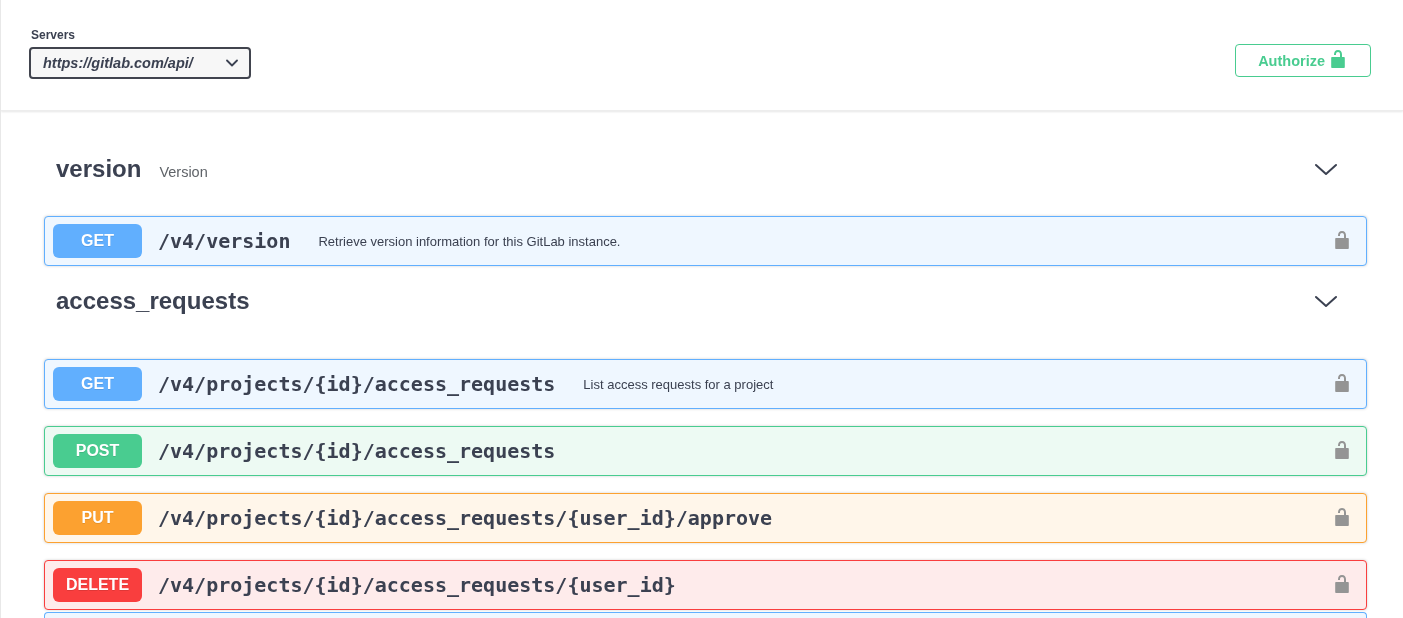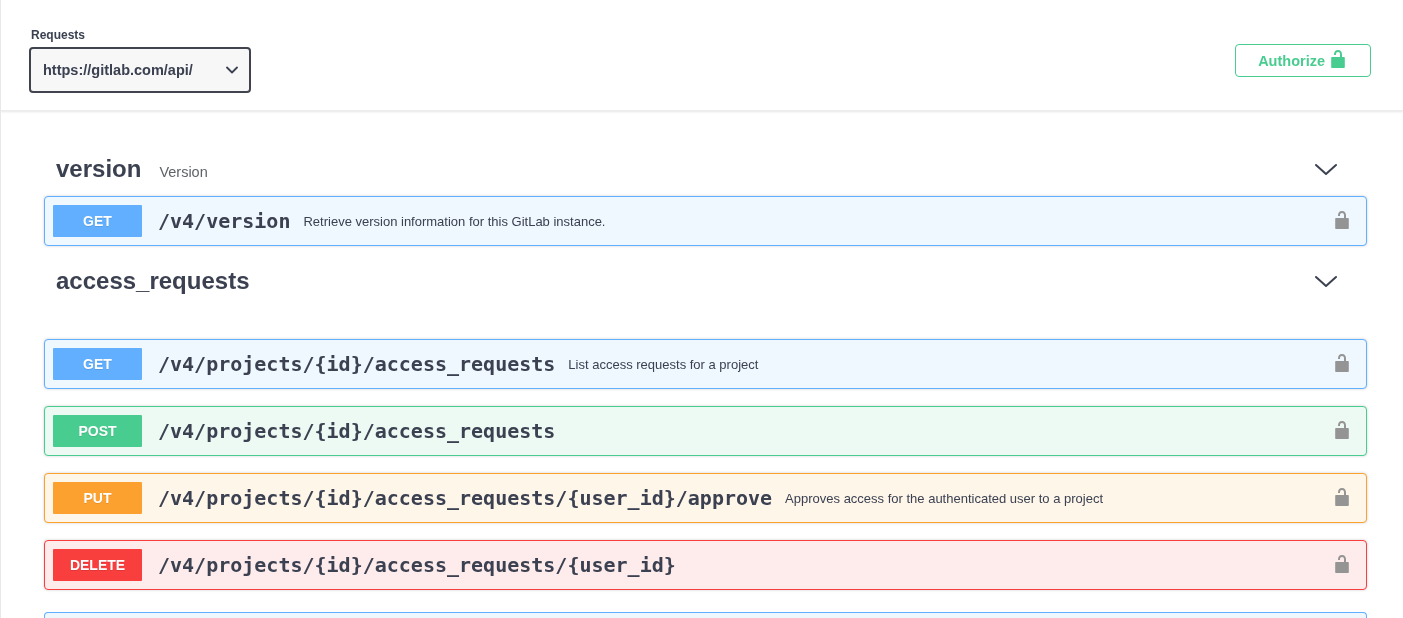--- a/index.html
+++ b/index.html
@@ -25,28 +25,29 @@
     background: #fff;
   }
   .servers-label {
     display: block;
     font-size: 12px;
     font-weight: 700;
     color: #3b4151;
     margin: 4px 0 5px 2px;
   }
   .servers-select {
-    width: 222px; height: 46px;
+    width: 222px; height: 32px;
     border: 2px solid #41444e;
     border-radius: 4px;
     background: #f7f7f7;
     display: flex; align-items: center;
     padding: 0 11px 0 12px;
     font-weight: 700; font-size: 14.5px; color: #3b4151;
     cursor: pointer;
+    font-style: italic;
   }
   .servers-select .caret { margin-left: auto; display: flex; }
 
   .authorize-btn {
     margin-top: 20px;
     height: 33px;
     display: flex; align-items: center; gap: 3px;
     padding: 0 22px;
     border: 1.5px solid var(--accent);
     border-radius: 4px;
@@ -70,53 +71,53 @@
     font-size: 24px; font-weight: 700;
     line-height: 36px; color: #3b4151;
     margin: 0;
   }
   .section-desc {
     font-size: 14.5px; color: #5f6368;
     margin-left: 18px;
   }
   .section-chevron { margin-left: auto; align-self: center; display: flex; }
 
-  .section:first-of-type .section-header { margin-bottom: 9px; }
+  .section:first-of-type .section-header { margin-bottom: 29px; }
   .section + .section { margin-top: 16px; }
   .section + .section .section-header { margin-bottom: 40px; }
 
   .opblock {
     height: 50px;
     display: flex; align-items: center;
     padding: 0 14px 0 8px;
     border: 1px solid var(--mc);
     border-radius: 4px;
     background: var(--mbg);
     box-shadow: 0 0 3px rgba(0,0,0,.19);
     margin-bottom: 17px;
     cursor: pointer;
   }
   .method-badge {
     min-width: 89px;
     padding: 8px 10px;
-    border-radius: 1px;
+    border-radius: 6px;
     background: var(--mc);
     color: #fff;
-    font-weight: 700; font-size: 14px;
+    font-weight: 700; font-size: 16px;
     text-align: center;
     text-shadow: 0 1px 0 rgba(0,0,0,.1);
   }
   .op-path {
     margin-left: 16px;
     font-family: "DejaVu Sans Mono", "Liberation Mono", monospace;
     font-weight: 700; font-size: 20px;
     color: #3b4151;
   }
   .op-summary {
-    margin-left: 13px;
+    margin-left: 28px;
     font-size: 13px;
     color: #3b4151;
   }
   .op-lock {
     margin-left: auto;
     background: none; border: none; padding: 0;
     display: flex; cursor: pointer;
   }
   .op-lock svg { fill: #949494; }
 
@@ -128,21 +129,21 @@
     border: 1px solid;
     border-bottom: none;
     border-radius: 4px 4px 0 0;
   }
 </style>
 </head>
 <body>
 
 <header class="topbar">
   <div>
-    <label class="servers-label">Requests</label>
+    <label class="servers-label">Servers</label>
     <div class="servers-select">
       <span>https://gitlab.com/api/</span>
       <span class="caret">
         <svg width="12" height="8" viewBox="0 0 12 8">
             <path d="M1 1.5 L6 6.5 L11 1.5" fill="none" stroke="#3b4151" stroke-width="1.8" stroke-linecap="round" stroke-linejoin="round"></path>
           </svg>
       </span>
     </div>
   </div>
   <button class="authorize-btn">
@@ -213,21 +214,20 @@
         <svg width="20" height="20" viewBox="0 0 20 20">
                 <path d="M15.8 8H14V5.6C14 2.703 12.665 1 10 1 7.334 1 6 2.703 6 5.6V6h2v-.801C8 3.754 8.797 3 10 3c1.203 0 2 .754 2 2.199V8H4.2c-.552 0-1 .448-1 1v9c0 .552.448 1 1 1h11.6c.552 0 1-.448 1-1V9c0-.552-.448-1-1-1z"></path>
               </svg>
       </span>
     </button>
   </div>
 
   <div class="opblock" style="--mc: #fca130; --mbg: #fff6ea;">
     <span class="method-badge">PUT</span>
     <span class="op-path">/v4/projects/{id}/access_requests/{user_id}/approve</span>
-    <span class="op-summary">Approves access for the authenticated user to a project</span>
     <button class="op-lock">
       <span>
         <svg width="20" height="20" viewBox="0 0 20 20">
                 <path d="M15.8 8H14V5.6C14 2.703 12.665 1 10 1 7.334 1 6 2.703 6 5.6V6h2v-.801C8 3.754 8.797 3 10 3c1.203 0 2 .754 2 2.199V8H4.2c-.552 0-1 .448-1 1v9c0 .552.448 1 1 1h11.6c.552 0 1-.448 1-1V9c0-.552-.448-1-1-1z"></path>
               </svg>
       </span>
     </button>
   </div>
 
   <div class="opblock" style="--mc: #f93e3e; --mbg: #feebeb;">

